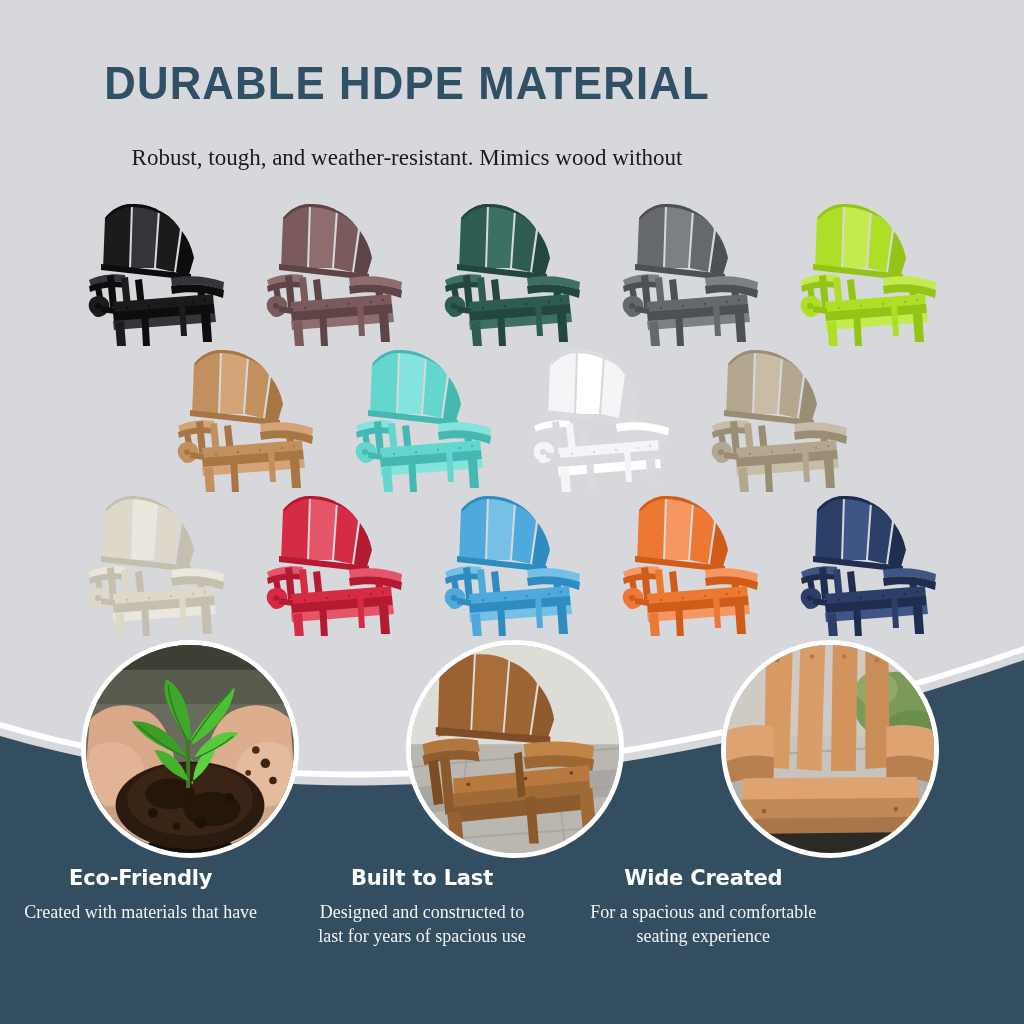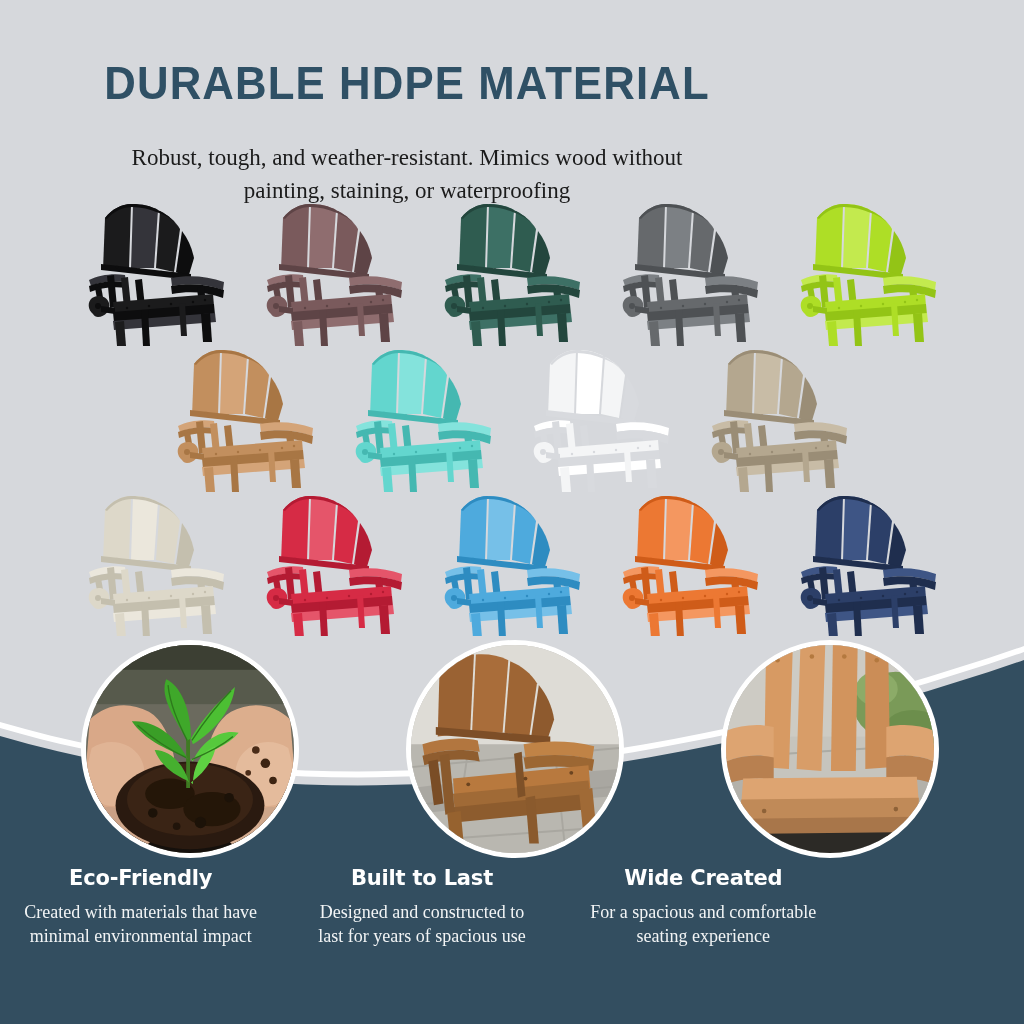--- a/index.html
+++ b/index.html
@@ -73,21 +73,20 @@
     margin-top:10px;
   }
 </style>
 </head>
 <body>
 
 <div class="header">
   <div class="title">DURABLE HDPE MATERIAL</div>
   <div class="subtitle">
     <div>Robust, tough, and weather-resistant. Mimics wood without</div>
-    <div>painting, staining, or waterproofing</div>
   </div>
 </div>
 
 <div class="grid">
   <div class="chair-row r1">
       <div class="chair-cell">
   <svg viewBox="0 0 155 152">
 
     <path d="M24,74 L26,22 C33,13 43,8 52,8 L50,72 Z" fill="#1b1b1c"></path>
     <path d="M52,72 L54,8 C63,8 72,10 79,14 L75,72 Z" fill="#34343a"></path>
@@ -1007,21 +1006,20 @@
       </svg>
     </div>
   </div>
 </div>
 
 <div class="features">
   <div class="feature">
     <div class="feat-title">Eco-Friendly</div>
     <div class="feat-desc">
       <div>Created with materials that have</div>
-      <div>minimal environmental impact</div>
     </div>
   </div>
   <div class="feature">
     <div class="feat-title">Built to Last</div>
     <div class="feat-desc">
       <div>Designed and constructed to</div>
       <div>last for years of spacious use</div>
     </div>
   </div>
   <div class="feature">

